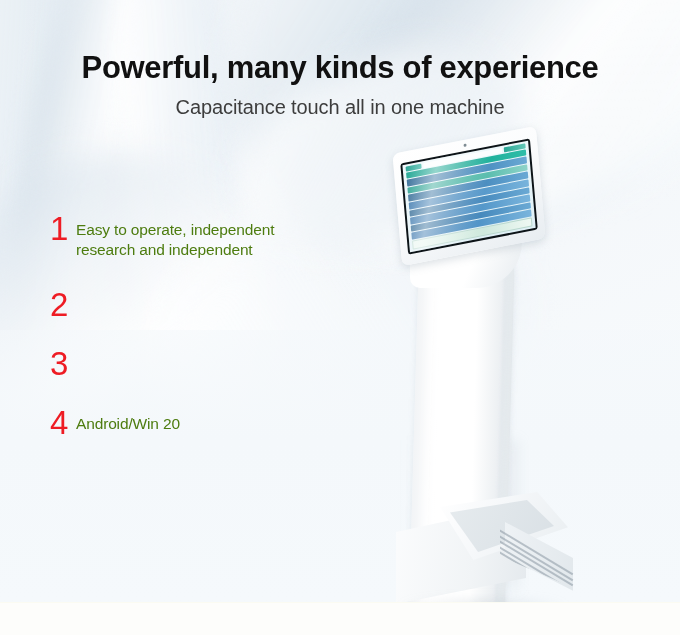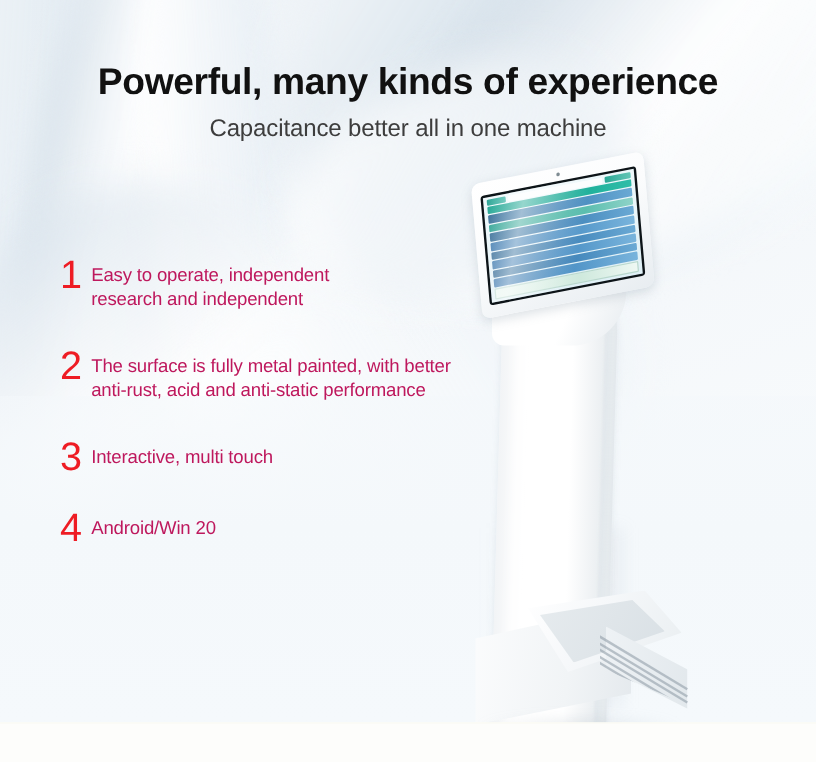--- a/index.html
+++ b/index.html
@@ -141,21 +141,21 @@
     flex: 0 0 26px;
     font-size: 33px;
     line-height: 30px;
     color: #ee1c24;
     font-weight: normal;
     margin-top: -4px;
   }
   .feature-text {
     font-size: 15.5px;
     line-height: 1.32;
-    color: #be185d;
+    color: #4d7c0f;
     padding-top: 2px;
     letter-spacing: -0.15px;
   }
   .feature-text .ln { display: block; }
 
   
   .kiosk {
     position: absolute;
     left: 392px;
     top: 140px;
@@ -390,45 +390,38 @@
     <div class="fold fold-c"></div>
     <div class="fold fold-d"></div>
     <div class="fold fold-e"></div>
     <div class="fold fold-f"></div>
     <div class="fold fold-g"></div>
     <div class="fold fold-h"></div>
   </div>
   <div class="bg-lower-wash"></div>
 
   <div class="title">Powerful, many kinds of experience</div>
-  <div class="subtitle">Capacitance better all in one machine</div>
+  <div class="subtitle">Capacitance touch all in one machine</div>
 
   <div class="features">
 
     <div class="feature">
       <div class="feature-num">1</div>
       <div class="feature-text">
         <span class="ln">Easy to operate, independent</span>
         <span class="ln">research and independent</span>
       </div>
     </div>
 
     <div class="feature">
       <div class="feature-num">2</div>
-      <div class="feature-text">
-        <span class="ln">The surface is fully metal painted, with better</span>
-        <span class="ln">anti-rust, acid and anti-static performance</span>
-      </div>
     </div>
 
     <div class="feature">
       <div class="feature-num">3</div>
-      <div class="feature-text">
-        <span class="ln">Interactive, multi touch</span>
-      </div>
     </div>
 
     <div class="feature">
       <div class="feature-num">4</div>
       <div class="feature-text">
         <span class="ln">Android/Win 20</span>
       </div>
     </div>
 
   </div>

